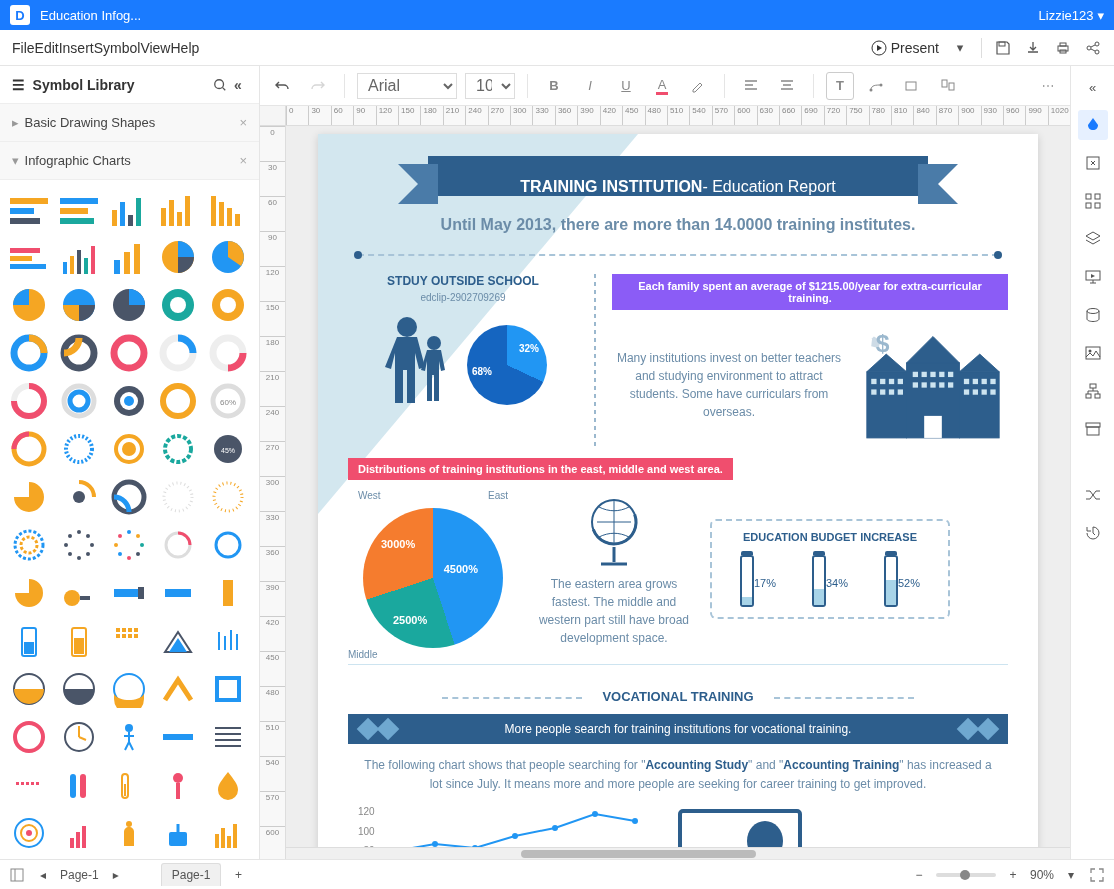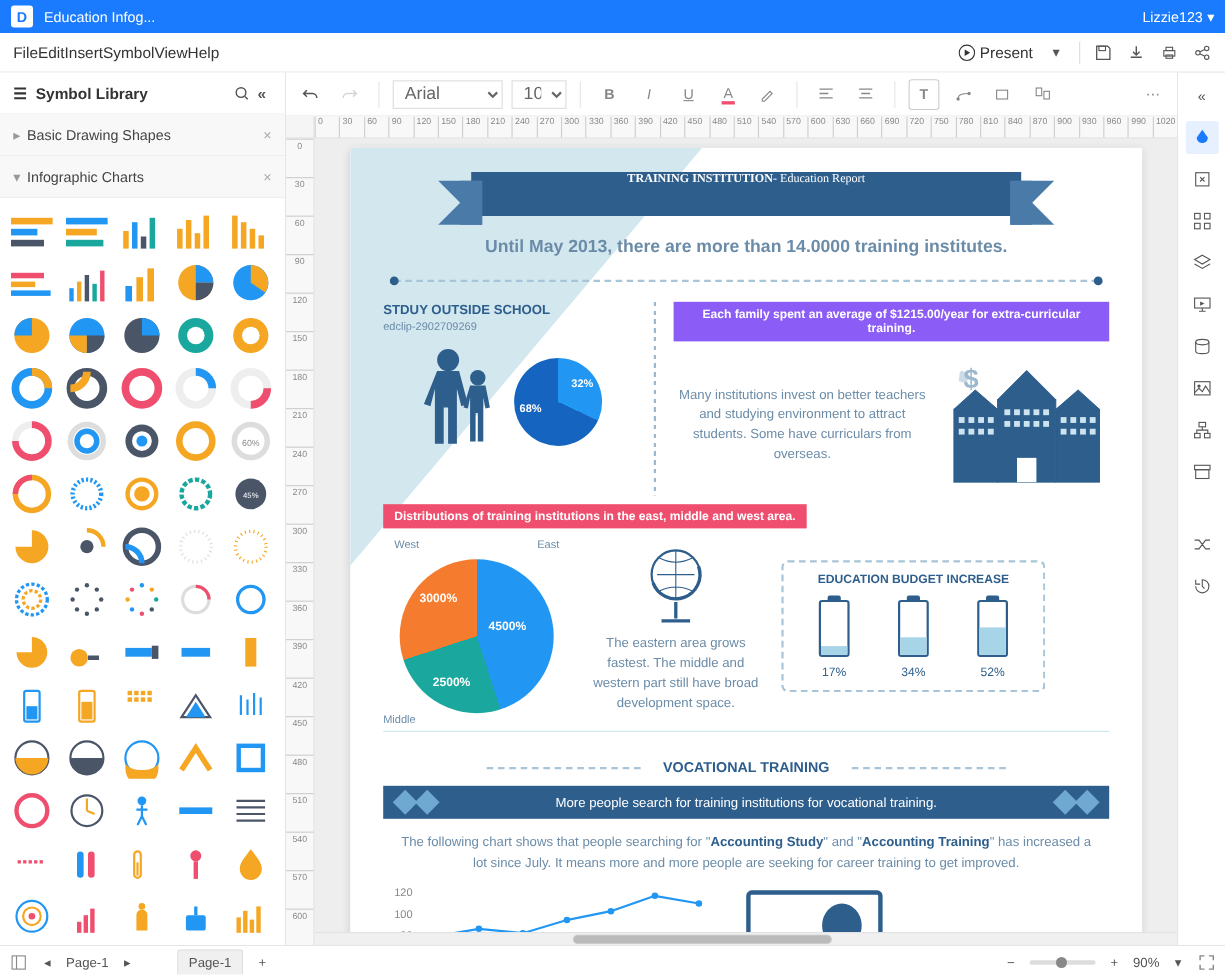--- a/index.html
+++ b/index.html
@@ -56,50 +56,50 @@
 
 
 .status-bar { height: 30px; border-top: 1px solid #e5e5e5; display: flex; align-items: center; padding: 0 8px; font-size: 12px; color: #555; gap: 8px; }
 .status-bar .tab { padding: 4px 10px; border: 1px solid #ddd; border-bottom: none; border-radius: 3px 3px 0 0; display: flex; align-items: center; gap: 6px; }
 .status-bar .tab.active { background: #f0f0f0; }
 .status-bar .spacer { flex: 1; }
 
 
 .info-bg { position: absolute; inset: 0; overflow: hidden; }
 .triangle-lt { position: absolute; top: 0; left: 0; width: 0; height: 0; border-top: 380px solid #d3e7ef; border-right: 320px solid transparent; }
-.banner { position: relative; margin: 12px auto 0; width: 500px; height: 40px; background: #2d5e8c; color: #fff; display: flex; align-items: flex-start; justify-content: center; font-size: 11px; font-family: Liberation Serif, serif; }
+.banner { position: relative; margin: 12px auto 0; width: 500px; height: 40px; background: #2d5e8c; color: #fff; display: flex; align-items: flex-end; justify-content: center; font-size: 16px; }
 .banner::before, .banner::after { content: ""; position: absolute; top: 8px; width: 0; height: 0; border: 20px solid #4a7ba8; }
 .banner::before { left: -30px; border-left-color: transparent; }
 .banner::after { right: -30px; border-right-color: transparent; }
 .subtitle { text-align: center; margin: 20px 40px; color: #6b8ca8; font-weight: 600; font-size: 16px; }
 .divider-dots { height: 4px; margin: 8px 40px; border-top: 2px dashed #a8c4d8; position: relative; }
 .divider-dots::before, .divider-dots::after { content:""; position:absolute; top:-5px; width:8px; height:8px; background:#2d5e8c; border-radius:50%; }
 .divider-dots::before { left: -4px; } .divider-dots::after { right: -4px; }
 .row1 { display: flex; padding: 8px 30px; gap: 16px; position: relative; }
-.col-l { width: 230px; }
+.col-l { width: 230px; text-align: center; }
 .col-l .h { color: #2d5e8c; font-size: 12px; font-weight: 600;}
 .col-l .sub { color: #6b8ca8; font-size: 10px; margin-top: 4px;}
 .people-chart { display: flex; align-items: flex-end; justify-content: center; margin-top: 12px; gap: 8px; }
 .pie1 { width: 80px; height: 80px; border-radius: 50%; background: conic-gradient(#2196f3 0 32%, #1565c0 32% 100%); position: relative; }
 .col-r { flex: 1; }
 .pink-banner { background: #8b5cf6; color: #fff; font-size: 11px; font-weight: 600; padding: 6px 10px; text-align: center; }
 .col-r .body { display: flex; align-items: center; gap: 12px; margin-top: 10px; }
 .col-r .text { flex: 1; text-align: center; color: #6b8ca8; font-size: 12px; line-height: 1.5; }
 .building { width: 150px; }
 .vert-sep { width: 2px; background: repeating-linear-gradient(to bottom,#9bb8ce 0 4px,transparent 4px 8px);}
 .row2 { padding: 0 30px; position: relative; }
 .pink-banner2 { background: #f04e6e; color: #fff; font-size: 11px; font-weight: 600; padding: 5px 10px; display: inline-block; }
 .row2-body { display: flex; gap: 16px; margin-top: 10px; align-items: center; }
 .pie2 { width: 140px; height: 140px; border-radius: 50%; background: conic-gradient(#2196f3 0 45%, #1aa89e 45% 70%, #f57c2e 70% 100%); position: relative; }
 .pie-lbl { position: absolute; font-size: 10px; color: #6b8ca8; }
 .globe-col { width: 160px; text-align: center; }
 .budget-box { border: 2px dashed #a8c4d8; border-radius: 6px; padding: 10px; width: 240px; }
 .budget-box .h { text-align: center; color: #2d5e8c; font-size: 11px; font-weight: 600; margin-bottom: 8px; }
 .batteries { display: flex; justify-content: space-around; }
-.battery { width: 36px; display: flex; flex-direction: column; align-items: center; }
+.battery { width: 36px; display: flex; flex-direction: row; align-items: center; }
 .battery .shell { width: 28px; height: 52px; border: 2px solid #2d5e8c; border-radius: 3px; position: relative; margin-top: 4px; }
 .battery .shell::before { content:""; position:absolute; top:-6px; left:50%; transform:translateX(-50%); width:12px; height:4px; background:#2d5e8c; border-radius:2px 2px 0 0;}
 .battery .fill { position: absolute; bottom: 0; left: 0; right: 0; background: #a8d4e8; }
 .battery .pct { margin-top: 8px; font-size: 11px; color: #2d5e8c; }
 .row2 .text { font-size: 12px; color: #6b8ca8; text-align: center; line-height: 1.5;}
 .voc-header { margin: 24px 30px 0; text-align: center;}
 .voc-title { color: #2d5e8c; font-weight: 600; font-size: 13px; position: relative; display: inline-block; padding: 0 20px;}
 .voc-title::before, .voc-title::after { content:""; position:absolute; top:50%; width:140px; border-top:2px dashed #a8c4d8; }
 .voc-title::before { right: 100%; } .voc-title::after { left: 100%; }
 .voc-banner { background: #2d5e8c; color: #fff; padding: 8px; margin: 10px 30px; text-align: center; font-size: 12px; position: relative;}

